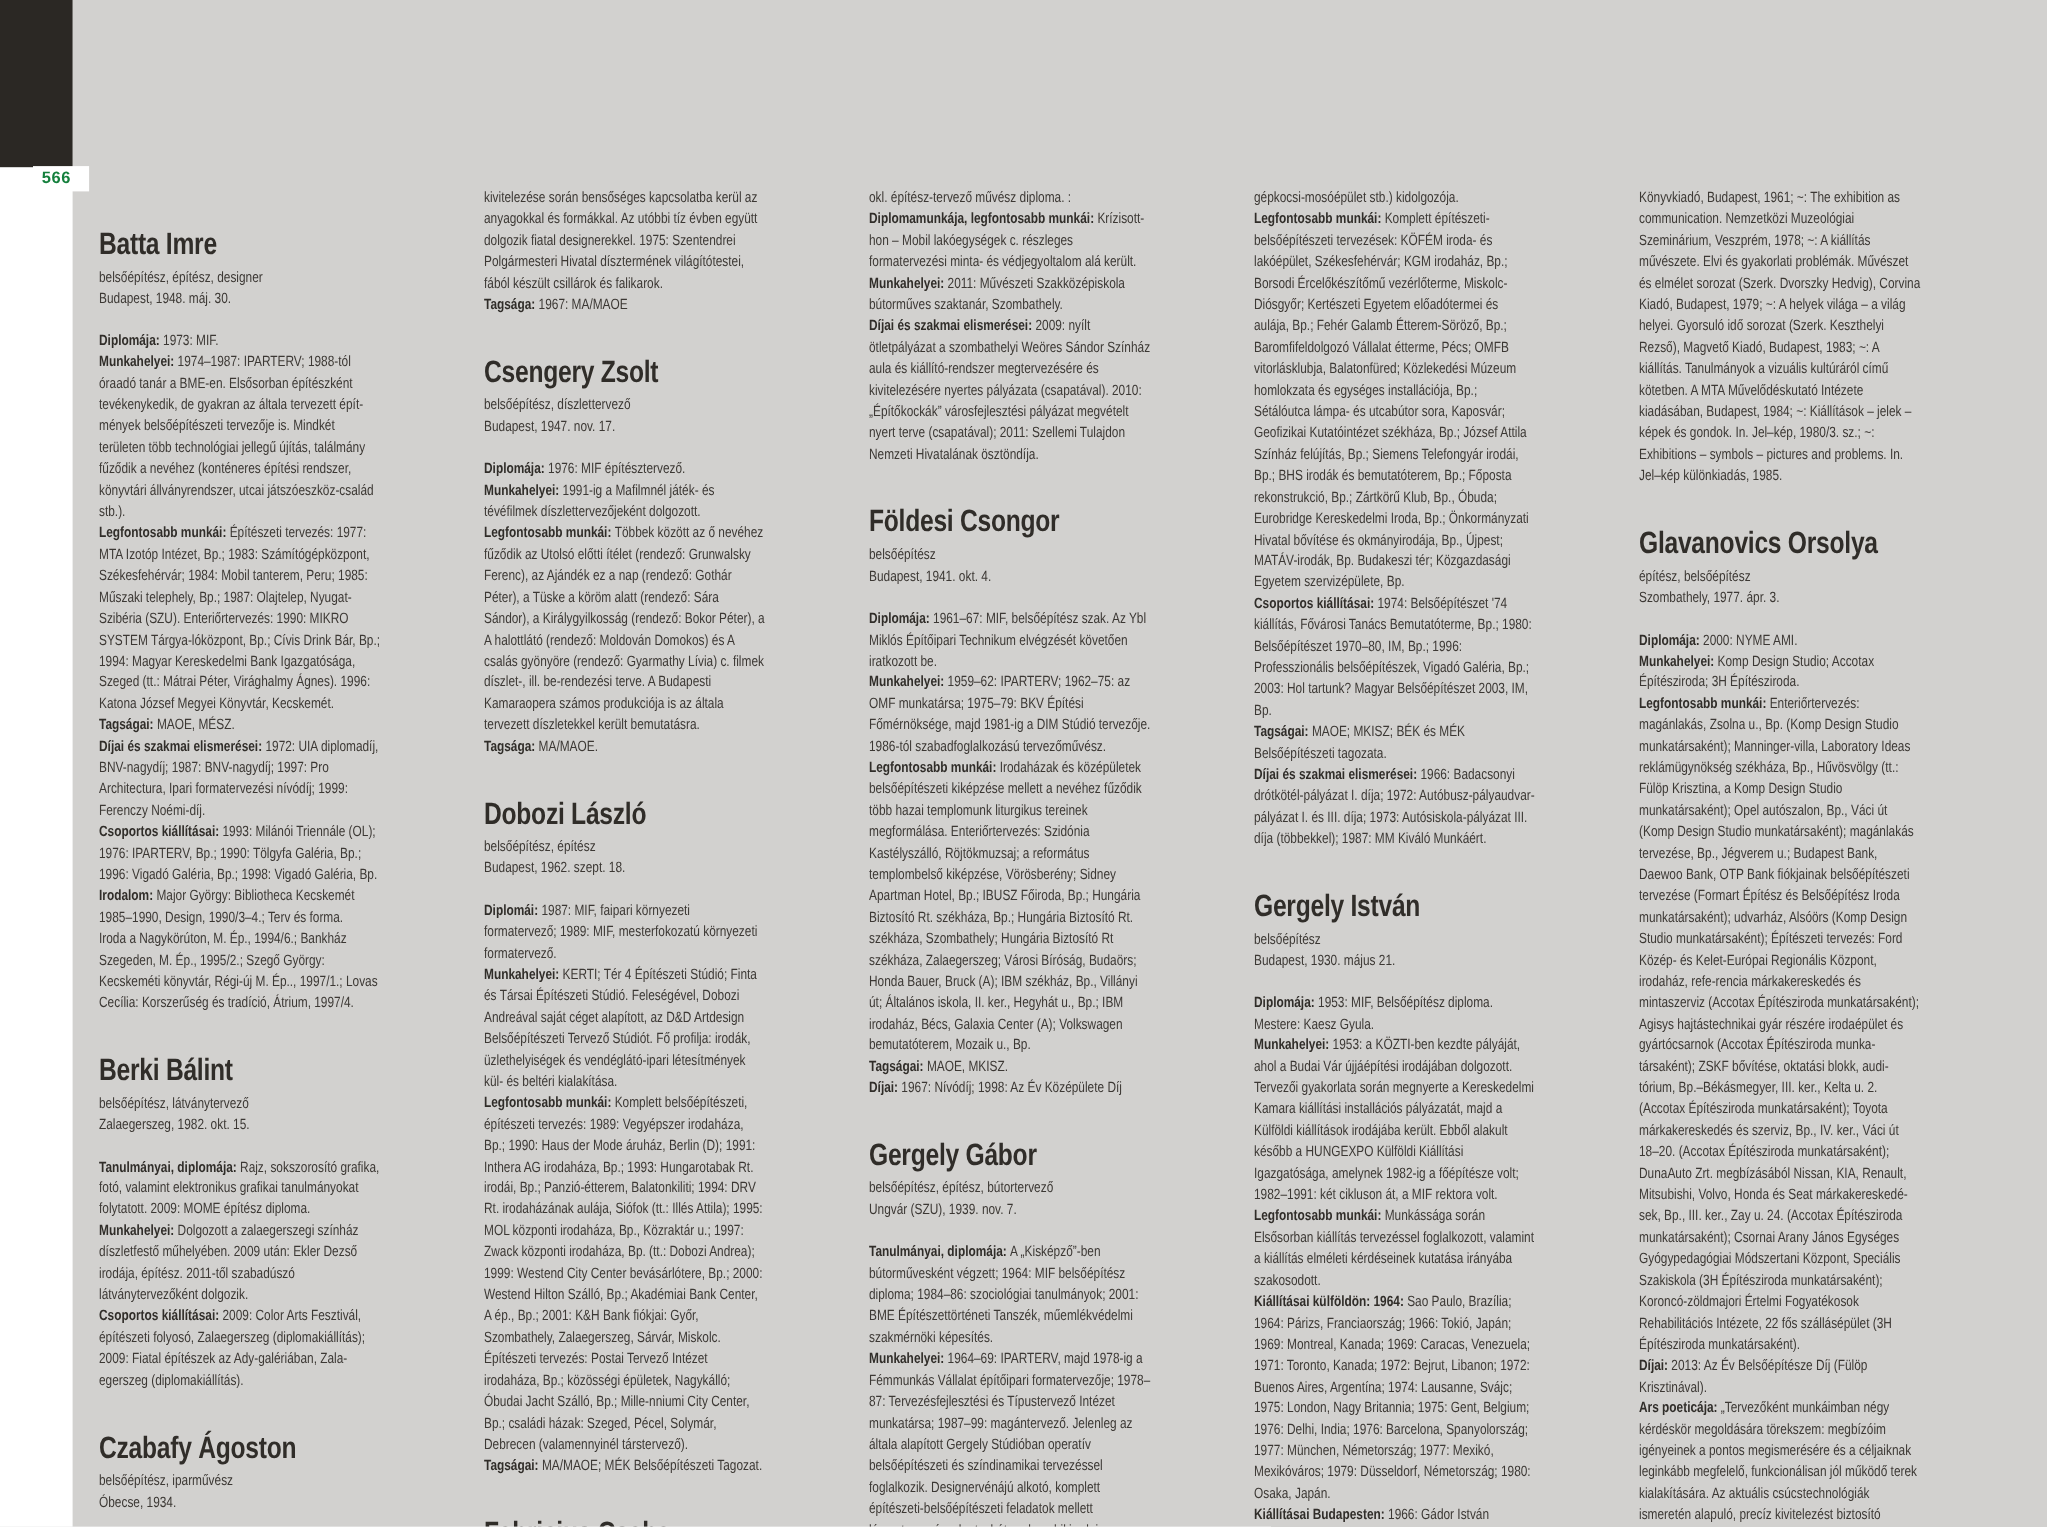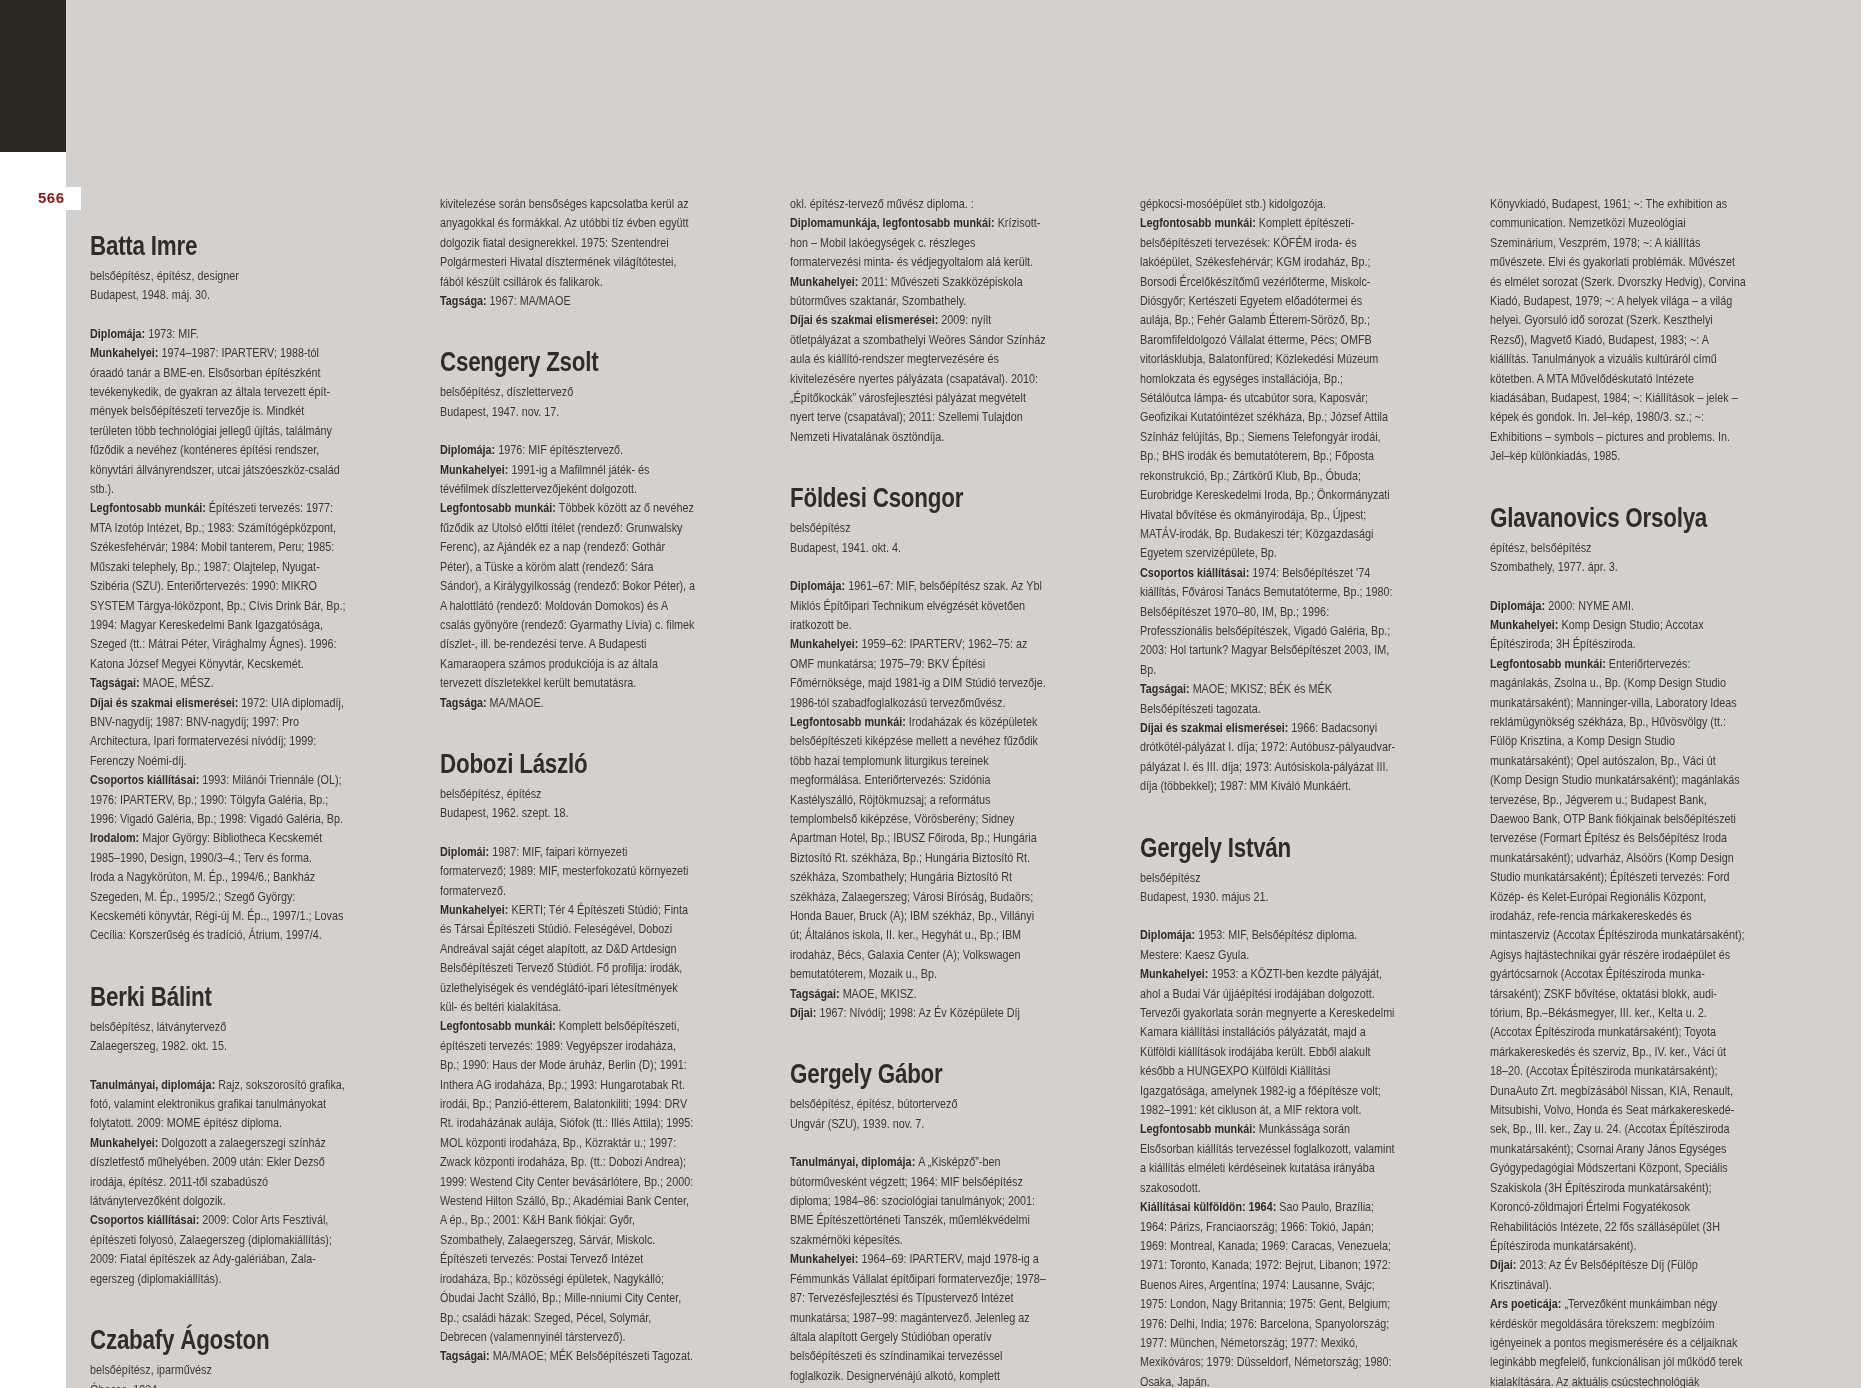--- a/index.html
+++ b/index.html
@@ -5,29 +5,28 @@
   html,body{margin:0;padding:0;}
   body{
     width:1861px;height:1388px;position:relative;overflow:hidden;
     background:#ffffff;
     font-family:"Liberation Sans","DejaVu Sans",sans-serif;
   }
   .page-surface{position:absolute;left:66px;top:0;right:0;bottom:0;background:#d2d1cf;}
   .corner-bar{position:absolute;left:0;top:0;width:66px;height:152px;background:#2b2824;}
   .page-num{
     position:absolute;left:30px;top:151px;background:#ffffff;
-    color:#7f1d1d;font-size:15px;font-weight:700;letter-spacing:.5px;
+    color:#15803d;font-size:15px;font-weight:700;letter-spacing:.5px;
     padding:2px 16px 4px 8px;
-    margin-top:36px;
   }
   .columns{
     position:absolute;left:90px;top:170px;bottom:0;right:0;
     display:flex;gap:94px;overflow:hidden;
   }
-  .col{flex:0 0 256px;width:256px;overflow:hidden;margin-top:24px;}
+  .col{flex:0 0 256px;width:256px;overflow:hidden;}
   .col-inner{
     width:320px;transform:scaleX(0.8);transform-origin:0 0;
     color:#3c3834;font-size:13.5px;line-height:19.4px;
   }
   .para{margin:0;text-align:left;}
   .lbl{font-weight:700;color:#302d29;}
   .entry-name{
     font-size:28px;line-height:32px;font-weight:700;color:#302d29;
     margin:36px 0 4px 0;letter-spacing:-0.3px;
   }

